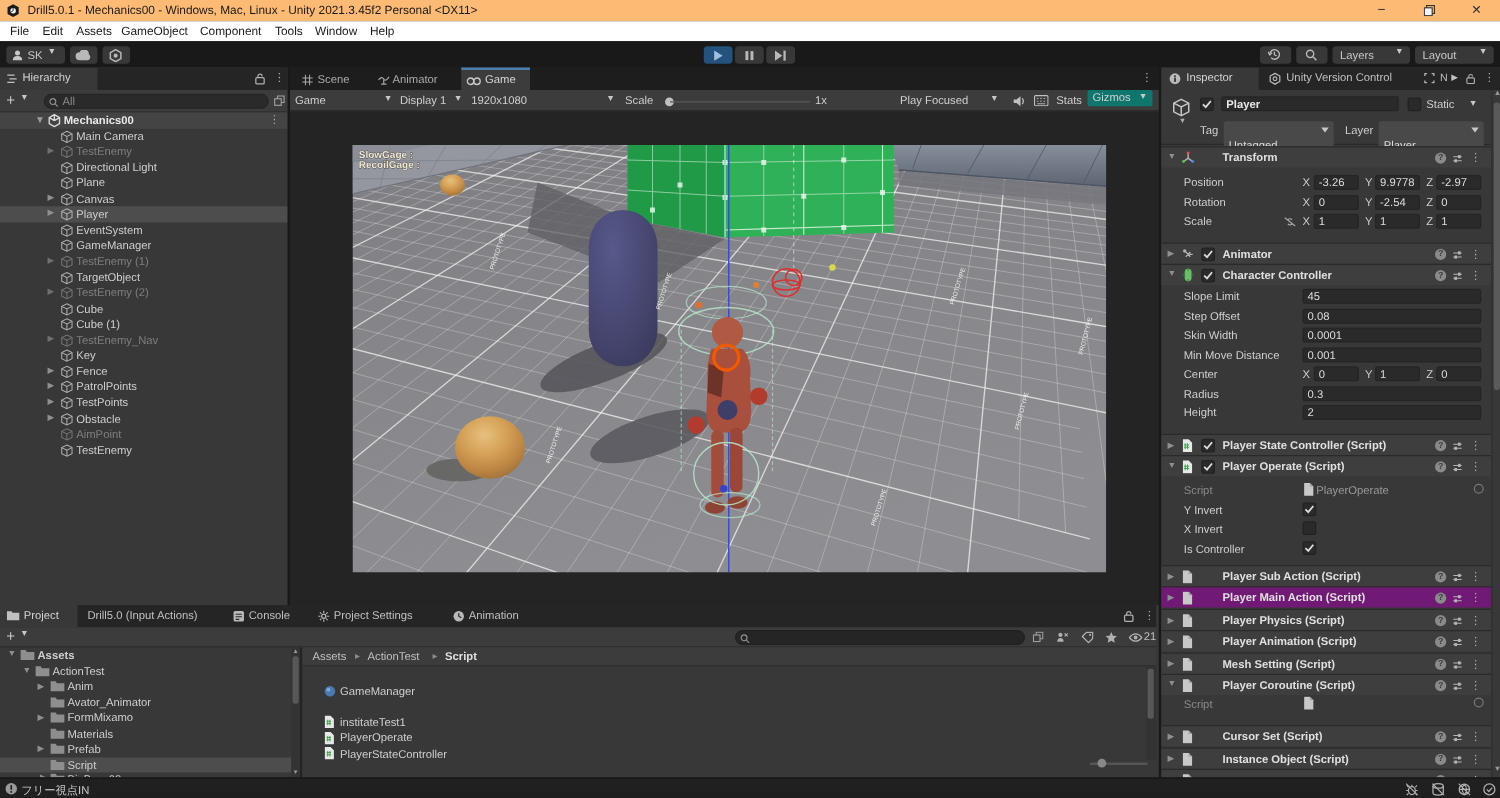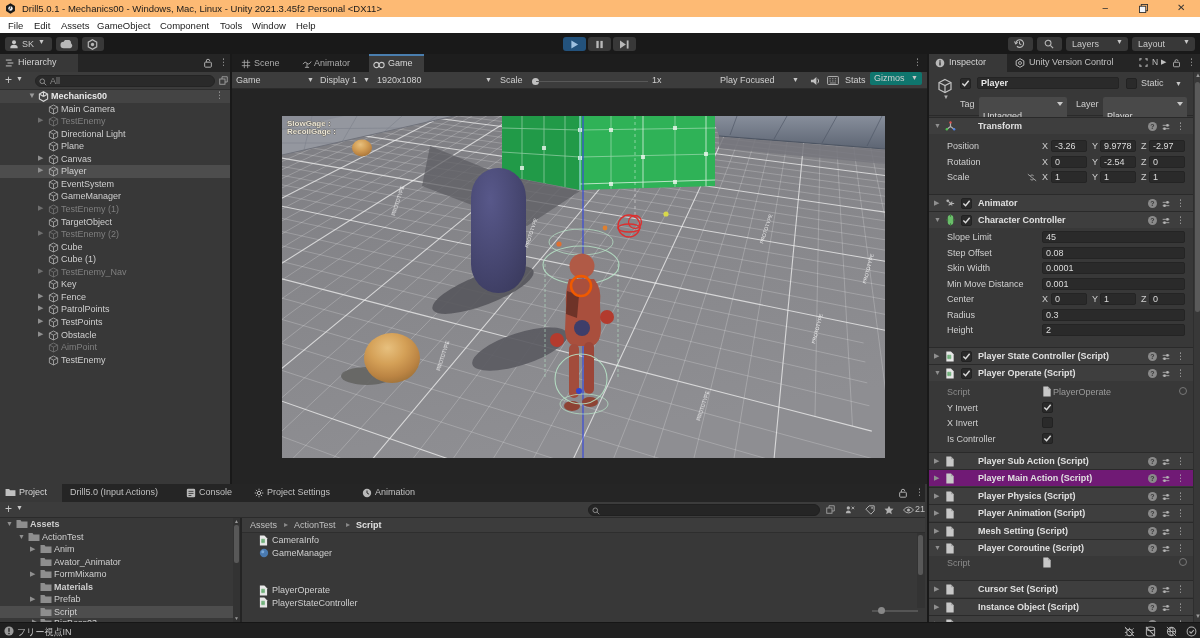--- a/index.html
+++ b/index.html
@@ -1305,21 +1305,21 @@
  <svg class="abs" style="left:40px;top:1px" width="12" height="10" viewBox="0 0 12 10">
           <path d="M0.5 1 H4.5 L5.5 2.5 H11.5 V9 H0.5 Z" fill="#8e8e8e"></path>
         </svg>
  <span class="abs" style="left:54px;top:1px;font-size:9px;font-weight:normal;color:#cfcfcf">FormMixamo</span>
 </div>
       <div class="abs" style="left:0;top:96.5px;width:233px;height:12.5px;">
 
  <svg class="abs" style="left:40px;top:1px" width="12" height="10" viewBox="0 0 12 10">
           <path d="M0.5 1 H4.5 L5.5 2.5 H11.5 V9 H0.5 Z" fill="#8e8e8e"></path>
         </svg>
- <span class="abs" style="left:54px;top:1px;font-size:9px;font-weight:bold;color:#cfcfcf">Materials</span>
+ <span class="abs" style="left:54px;top:1px;font-size:9px;font-weight:normal;color:#cfcfcf">Materials</span>
 </div>
       <div class="abs" style="left:0;top:109.0px;width:233px;height:12.5px;">
  <span class="abs" style="left:30px;top:2px;font-size:7px;color:#8f8f8f">▶</span>
  <svg class="abs" style="left:40px;top:1px" width="12" height="10" viewBox="0 0 12 10">
           <path d="M0.5 1 H4.5 L5.5 2.5 H11.5 V9 H0.5 Z" fill="#8e8e8e"></path>
         </svg>
  <span class="abs" style="left:54px;top:1px;font-size:9px;font-weight:normal;color:#cfcfcf">Prefab</span>
 </div>
       <div class="abs" style="left:0;top:121.5px;width:233px;height:12.5px;background:#4d4d4d;">
 
@@ -1344,33 +1344,33 @@
     <div class="abs" style="left:240px;top:34px;width:2px;height:104px;background:#242424"></div>
     <div class="abs" style="left:242px;top:34px;width:683px;height:104px;background:#383838">
  <div class="abs" style="left:0;top:0;width:683px;height:15px;background:#3c3c3c;border-bottom:1px solid #2e2e2e">
   <span class="abs" style="left:8px;top:2px;font-size:9px;color:#c0c0c0">Assets</span>
   <span class="abs" style="left:42px;top:2px;font-size:8px;color:#8a8a8a">▸</span>
   <span class="abs" style="left:52px;top:2px;font-size:9px;color:#c0c0c0">ActionTest</span>
   <span class="abs" style="left:104px;top:2px;font-size:8px;color:#8a8a8a">▸</span>
   <span class="abs" style="left:114px;top:2px;font-size:9px;font-weight:bold;color:#e0e0e0">Script</span>
  </div>
 </div>
-    <div class="abs" style="left:242px;top:50px;width:675px;height:12.5px">
-      <svg class="abs" style="left:17px;top:0.5px" width="9" height="11" viewBox="0 0 10 12">
-        <path d="M1 0.5 H6 L9 3.5 V11.5 H1 Z" fill="#e8e8e8"></path>
-        <path d="M3.5 4 V9 M5.5 4 V9 M2.5 5.5 H6.5 M2.5 7.5 H6.5" stroke="#4a9e58" stroke-width="0.9"></path>
-      </svg>
-      <span class="abs" style="left:30px;top:1px;font-size:9px;color:#cfcfcf">CameraInfo</span>
-    </div>
     <div class="abs" style="left:242px;top:62.5px;width:675px;height:12.5px">
       <svg class="abs" style="left:17px;top:1px" width="10" height="10" viewBox="0 0 12 12">
         <circle cx="6" cy="6" r="5" fill="#4a7ab0"></circle>
         <circle cx="4.5" cy="4.5" r="1.8" fill="#7aa8d8"></circle>
       </svg>
       <span class="abs" style="left:30px;top:1px;font-size:9px;color:#cfcfcf">GameManager</span>
+    </div>
+    <div class="abs" style="left:242px;top:87.5px;width:675px;height:12.5px">
+      <svg class="abs" style="left:17px;top:0.5px" width="9" height="11" viewBox="0 0 10 12">
+        <path d="M1 0.5 H6 L9 3.5 V11.5 H1 Z" fill="#e8e8e8"></path>
+        <path d="M3.5 4 V9 M5.5 4 V9 M2.5 5.5 H6.5 M2.5 7.5 H6.5" stroke="#4a9e58" stroke-width="0.9"></path>
+      </svg>
+      <span class="abs" style="left:30px;top:1px;font-size:9px;color:#cfcfcf">institateTest1</span>
     </div>
     <div class="abs" style="left:242px;top:100.0px;width:675px;height:12.5px">
       <svg class="abs" style="left:17px;top:0.5px" width="9" height="11" viewBox="0 0 10 12">
         <path d="M1 0.5 H6 L9 3.5 V11.5 H1 Z" fill="#e8e8e8"></path>
         <path d="M3.5 4 V9 M5.5 4 V9 M2.5 5.5 H6.5 M2.5 7.5 H6.5" stroke="#4a9e58" stroke-width="0.9"></path>
       </svg>
       <span class="abs" style="left:30px;top:1px;font-size:9px;color:#cfcfcf">PlayerOperate</span>
     </div>
     <div class="abs" style="left:242px;top:112.5px;width:675px;height:12.5px">
       <svg class="abs" style="left:17px;top:0.5px" width="9" height="11" viewBox="0 0 10 12">

